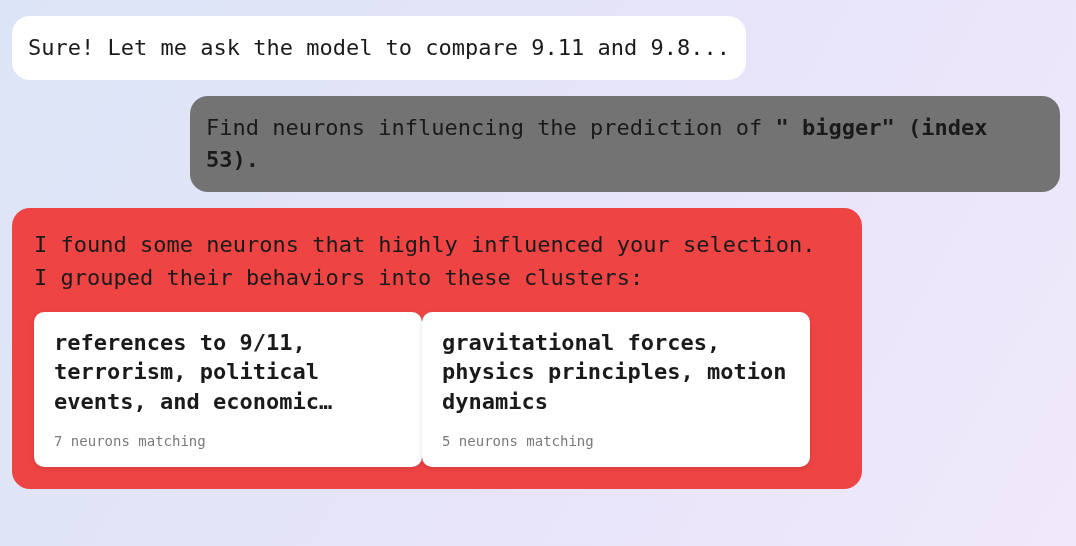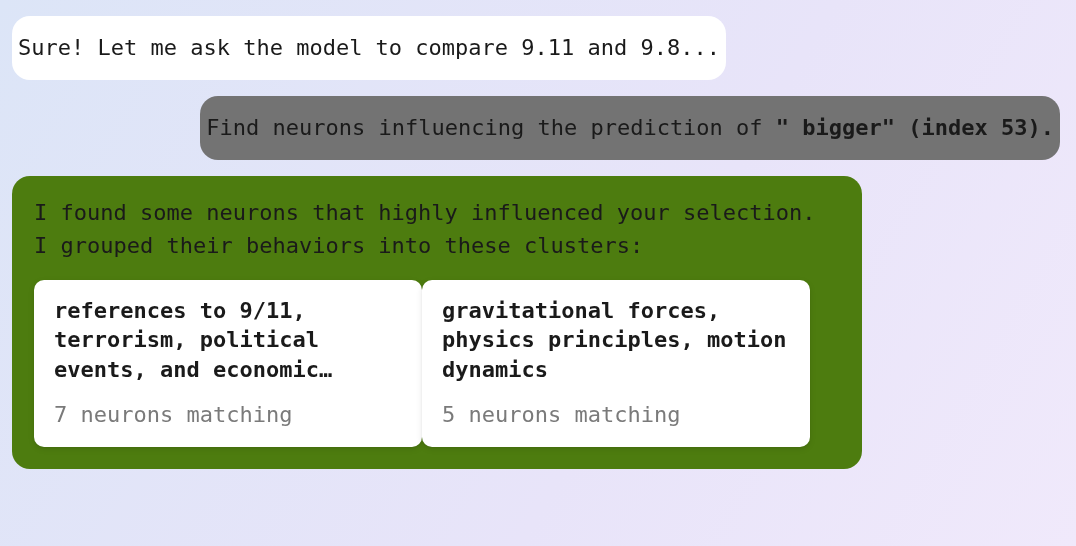--- a/index.html
+++ b/index.html
@@ -11,21 +11,21 @@
       width: 1076px;
       height: 546px;
       background: linear-gradient(120deg, #dce5f7 0%, #e8e4f9 60%, #f0e9fb 100%);
       font-family: ui-monospace, 'SF Mono', Menlo, Consolas, monospace;
       font-size: 22px;
       padding: 16px 16px 16px 12px;
       overflow: hidden;
     }
     .msg {
       border-radius: 18px;
-      padding: 16px 6px;
+      padding: 16px 16px;
       margin-bottom: 16px;
       line-height: 1.45;
     }
     .msg-assistant-top {
       background: #ffffff;
       color: #1a1a1a;
       width: fit-content;
       max-width: 855px;
     }
     .msg-user {
@@ -35,21 +35,21 @@
       width: fit-content;
       max-width: 870px;
     }
     .msg-user .prefix {
       font-weight: 400;
     }
     .msg-user .bold {
       font-weight: 700;
     }
     .msg-assistant-main {
-      background: #4d7c0f;
+      background: #ef4444;
       color: #1a1a1a;
       width: fit-content;
       max-width: 850px;
       padding: 20px 22px 22px 22px;
     }
     .intro-text {
       margin-bottom: 18px;
       line-height: 1.5;
     }
     .clusters {
@@ -65,21 +65,21 @@
     }
     .cluster-title {
       font-weight: 700;
       color: #1a1a1a;
       line-height: 1.35;
       margin-bottom: 14px;
       font-size: 22px;
     }
     .cluster-meta {
       color: #7a7a7a;
-      font-size: 22px;
+      font-size: 14px;
     }
   </style>
 </head>
 <body>
 
 <div class="msg msg-assistant-top">
   <span>Sure! Let me ask the model to compare 9.11 and 9.8...</span>
 </div>
 
 <div class="msg msg-user">

